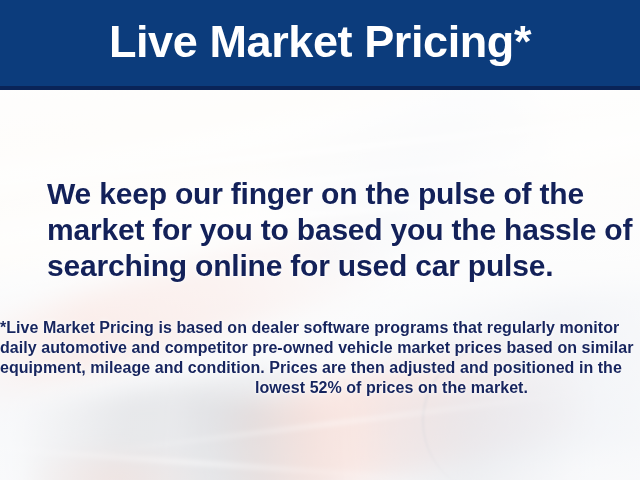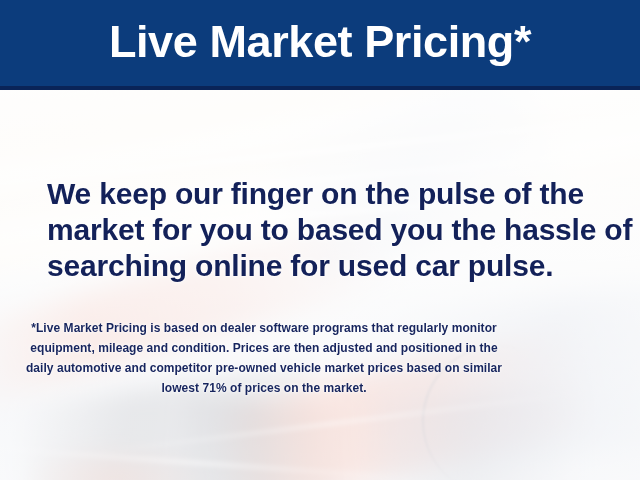--- a/index.html
+++ b/index.html
@@ -231,25 +231,25 @@
     display: block;
     white-space: nowrap;
   }
 
   
   .disclaimer {
     position: absolute;
     left: 0;
     top: 318px;
     width: 528px;
-    text-align: center;
+    text-align: right;
     z-index: 4;
     color: #17255e;
     font-family: "Liberation Sans", sans-serif;
-    font-size: 12px;
+    font-size: 16px;
     font-weight: bold;
     line-height: 20px;
     letter-spacing: 0.05px;
     text-shadow: 0 0 3px rgba(255,255,255,0.95), 0 0 6px rgba(255,255,255,0.8);
   }
   .disclaimer-line {
     display: block;
     white-space: nowrap;
   }
 </style>
@@ -284,18 +284,18 @@
   </div>
 
   <div class="headline">
     <span class="headline-line">We keep our finger on the pulse of the</span>
     <span class="headline-line">market for you to based you the hassle of</span>
     <span class="headline-line">searching online for used car pulse.</span>
   </div>
 
   <div class="disclaimer">
     <span class="disclaimer-line">*Live Market Pricing is based on dealer software programs that regularly monitor</span>
+    <span class="disclaimer-line">daily automotive and competitor pre-owned vehicle market prices based on similar</span>
     <span class="disclaimer-line">equipment, mileage and condition. Prices are then adjusted and positioned in the</span>
-    <span class="disclaimer-line">daily automotive and competitor pre-owned vehicle market prices based on similar</span>
-    <span class="disclaimer-line">lowest 71% of prices on the market.</span>
+    <span class="disclaimer-line">lowest 52% of prices on the market.</span>
   </div>
 
 </div>
 
 </body></html>

